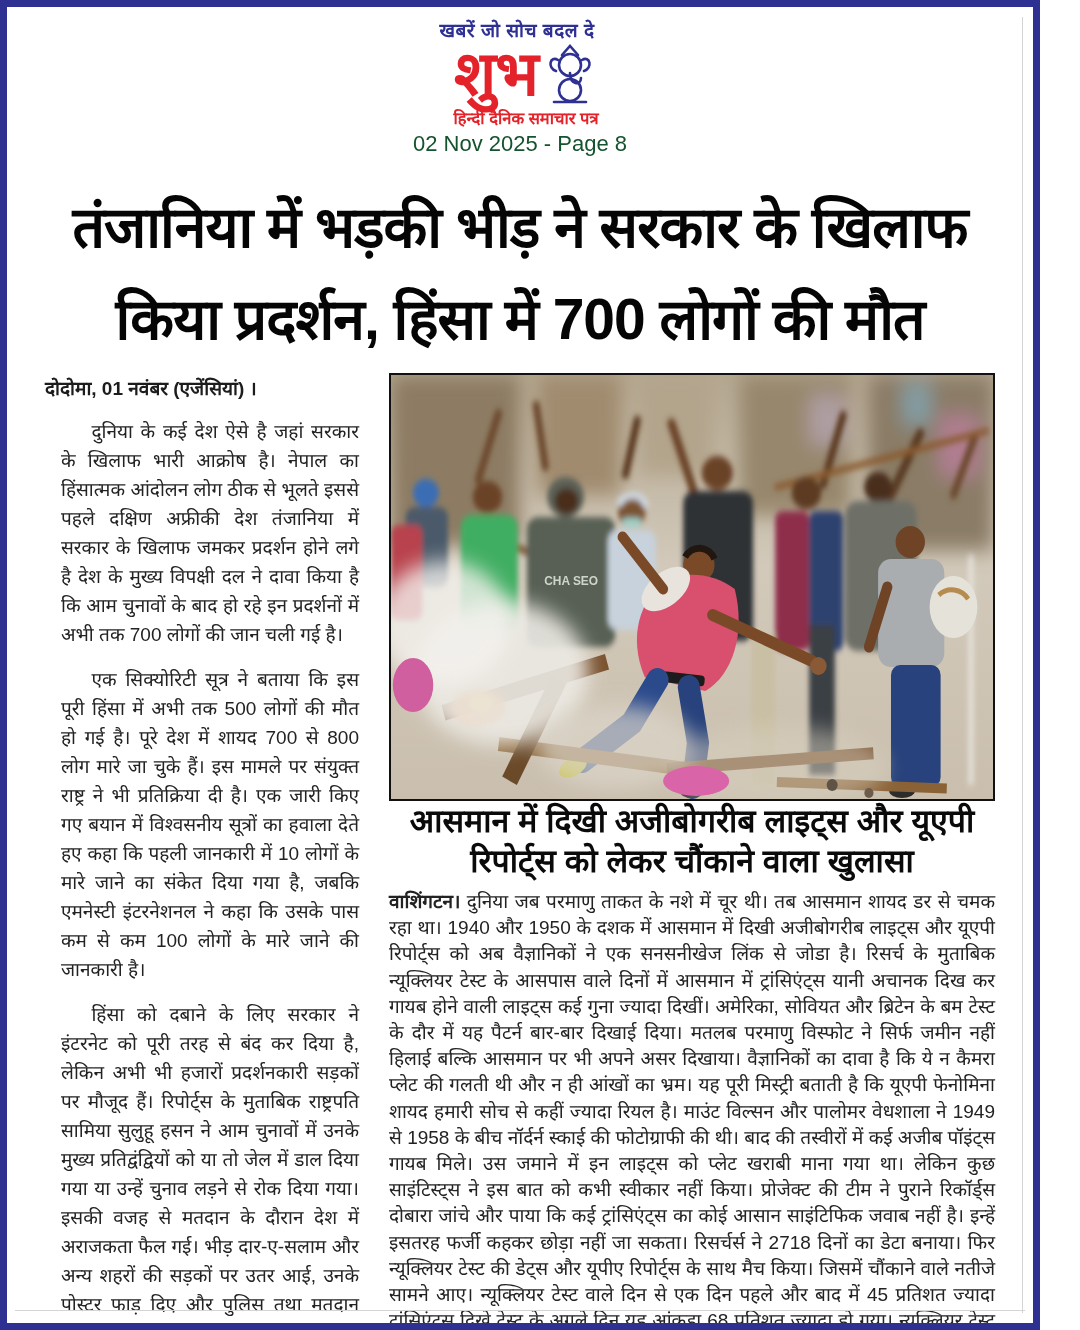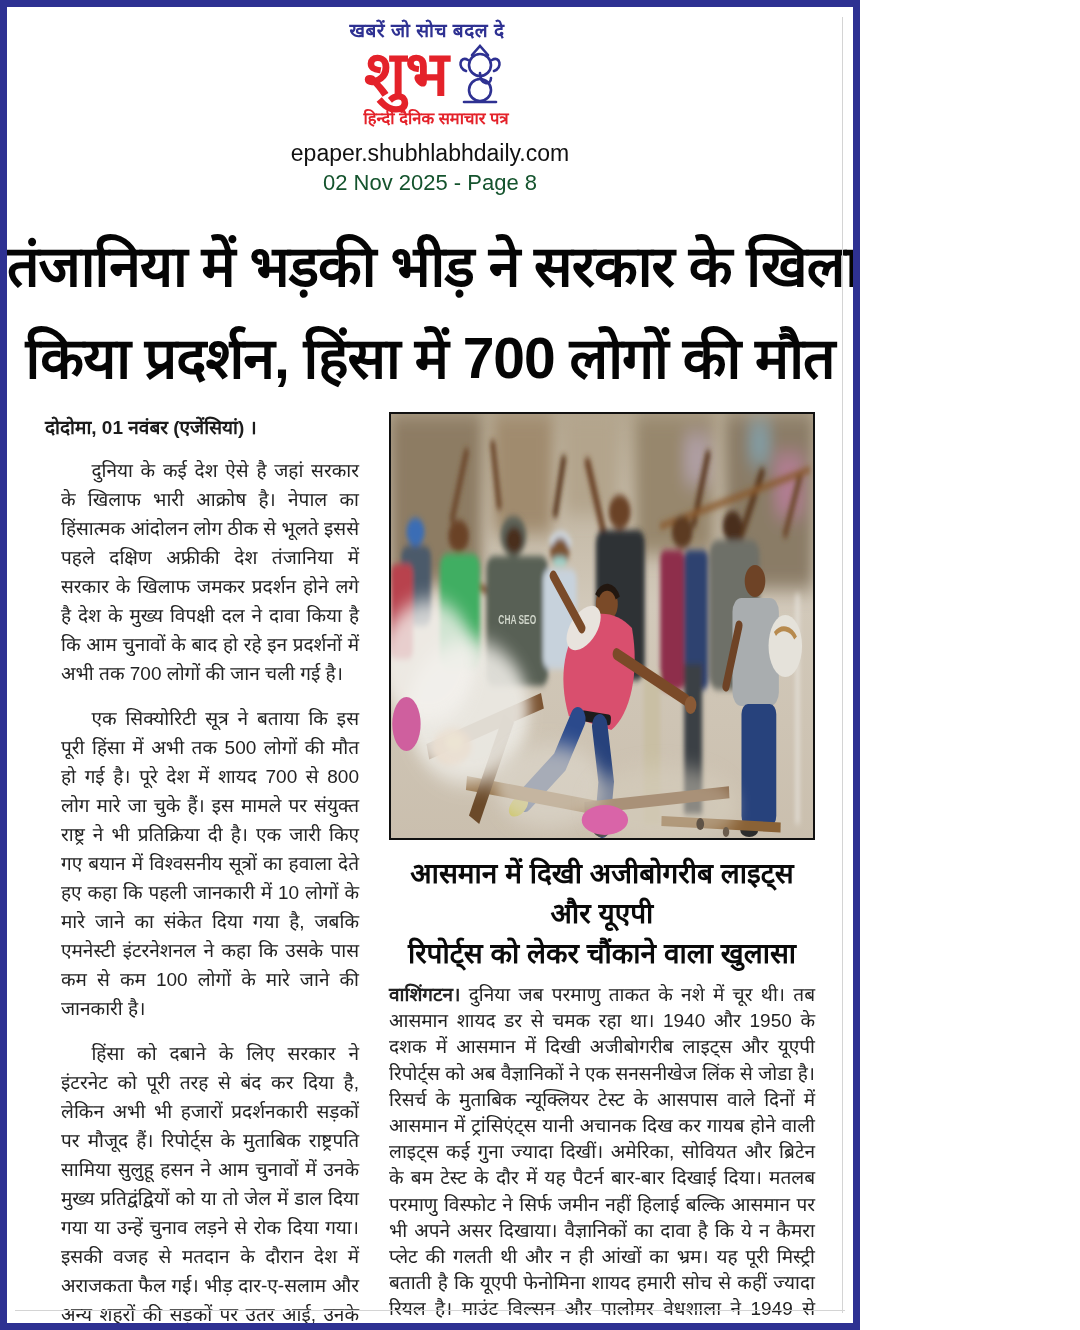--- a/index.html
+++ b/index.html
@@ -1,18 +1,18 @@
 <!DOCTYPE html>
 <html lang="hi"><head>
 <meta charset="utf-8">
 <style>
   html,body{margin:0;padding:0;background:#ffffff;}
   body{width:1080px;height:1330px;overflow:hidden;
        font-family:"Liberation Sans","DejaVu Sans",sans-serif;color:#1c1c1c;}
-  .page{box-sizing:border-box;width:860px;height:1330px;border:7px solid #2e3192;
+  .page{box-sizing:border-box;width:1040px;height:1330px;border:7px solid #2e3192;
         background:#ffffff;position:relative;overflow:hidden;}
   .edge-v{position:absolute;top:10px;bottom:10px;right:10px;width:1px;background:#d4d4d4;}
   .edge-h{position:absolute;left:8px;right:8px;bottom:12px;height:1px;background:#d4d4d4;}
 
   
   .masthead{text-align:center;padding-top:14px;}
   .logo-box{display:inline-block;text-align:right;line-height:1;}
   .logo-tagline{color:#2e3192;font-weight:bold;font-size:19px;letter-spacing:.5px;
                 padding-right:6px;}
   .logo-row{display:flex;align-items:center;justify-content:center;gap:6px;margin-top:2px;margin-left:10px;}
@@ -27,21 +27,21 @@
             font-size:57px;line-height:92px;letter-spacing:-1px;white-space:nowrap;}
 
   
   .content{display:flex;gap:14px;padding:8px 38px 0 38px;align-items:flex-start;}
   .col-left{width:330px;flex:0 0 330px;}
   .dateline{font-weight:bold;font-size:19px;text-align:left;margin:2px 0 4px 0;}
   .col-left p{margin:16px;font-size:19px;line-height:29px;text-align:justify;
               text-indent:1.6em;color:#222;}
   .col-right{flex:1;min-width:0;}
   .photo-frame{border:2px solid #111;line-height:0;background:#d946ef;}
-  .subhead{margin-top:14px;text-align:center;font-weight:900;font-size:28px;
+  .subhead{text-align:center;font-weight:900;font-size:32px;
            line-height:40px;color:#0a0a0a;}
   .body2{margin-top:8px;font-size:19px;line-height:26.2px;text-align:justify;color:#222;}
   .body2 .lead{font-weight:bold;}
 </style>
 </head>
 <body>
 
 <div class="page">
   <div class="edge-v"></div>
   <div class="edge-h"></div>
@@ -58,21 +58,20 @@
             <path d="M14,17 C6,12 3,25 12,28"></path>
             <path d="M38,17 C46,12 49,25 40,28"></path>
             <path d="M26,30 C26,42 37,43 37,35"></path>
             <circle cx="26" cy="47" r="11"></circle>
             <path d="M10,59 L42,59"></path>
           </g>
         </svg>
       </div>
       <div class="logo-sub">हिन्दी दैनिक समाचार पत्र</div>
     </div>
-    <div class="site-url">epaper.shubhlabhdaily.com</div>
     <div class="site-date">02 Nov 2025 - Page 8</div>
   </div>
 
   <div class="headline">
     <div>तंजानिया में भड़की भीड़ ने सरकार के खिलाफ</div>
     <div>किया प्रदर्शन, हिंसा में 700 लोगों की मौत</div>
   </div>
 
   <div class="content">
 

